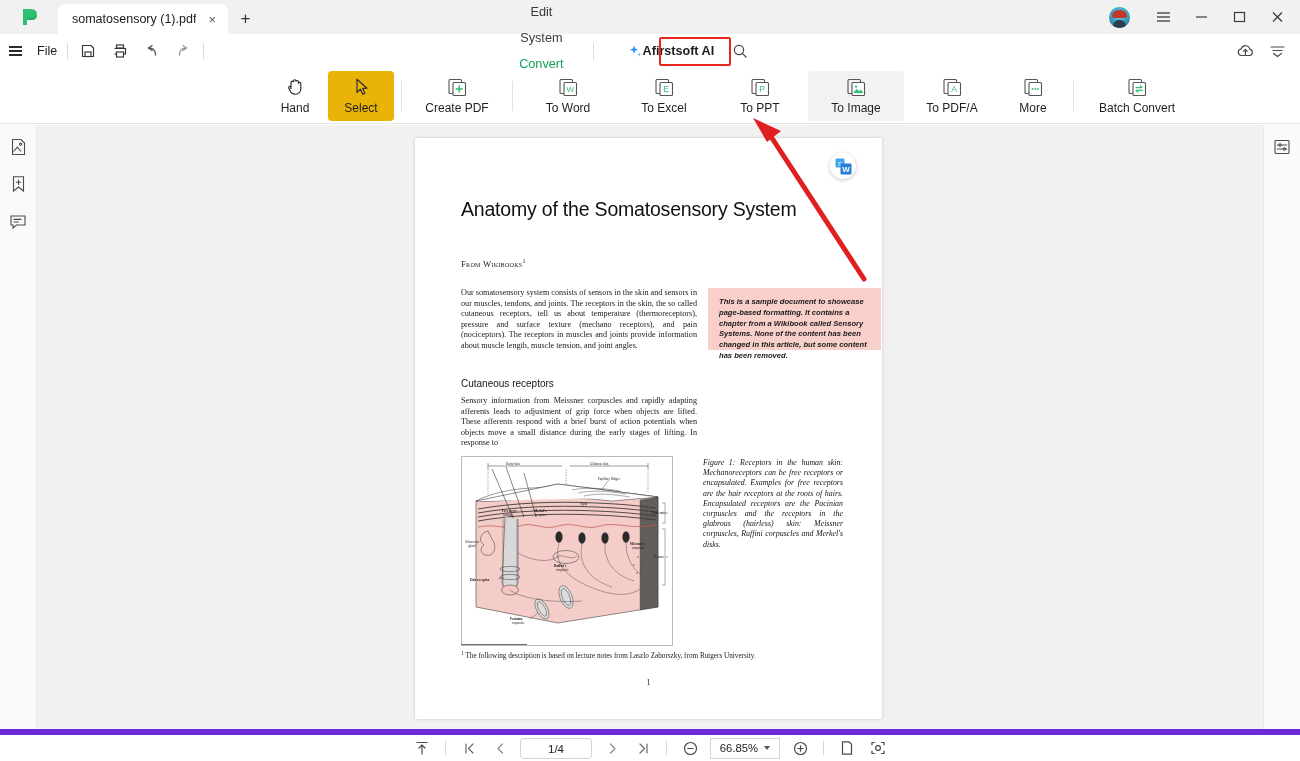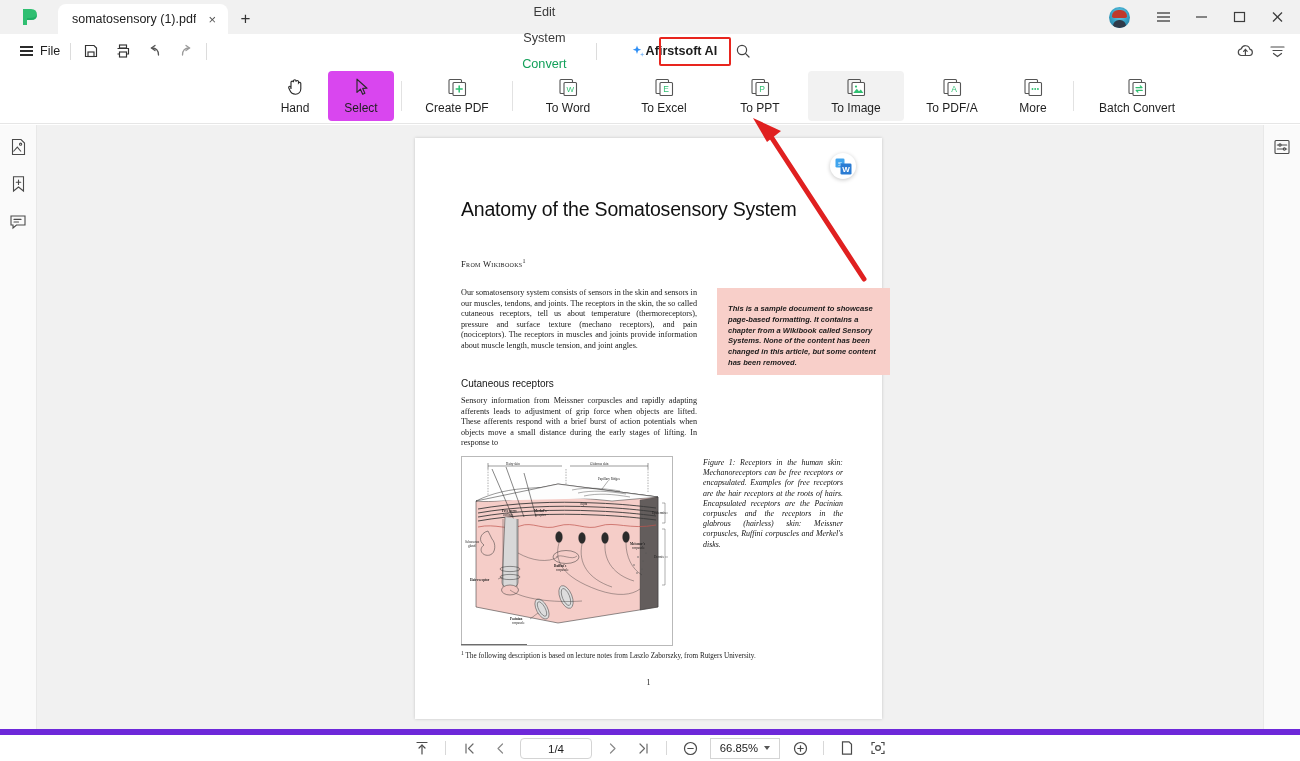--- a/index.html
+++ b/index.html
@@ -57,21 +57,21 @@
   .winbtn {
     width: 38px; height: 34px; display: flex; align-items: center; justify-content: center;
     color: #3c3c3c;
   }
 
   
   .menubar {
     position: absolute; top: 34px; left: 0; width: 1300px; height: 34px;
     background: #ffffff; display: flex; align-items: center;
   }
-  .filemenu { display: flex; align-items: center; gap: 7px; padding-left: 20px; }
+  .filemenu { display: flex; align-items: center; gap: 15px; padding-left: 9px; }
   .hamb { display: flex; flex-direction: column; gap: 2.5px; }
   .hamb span { display: block; width: 13px; height: 1.4px; background: #2b2b2b; }
   .file-label { font-size: 12.5px; color: #1d1d1d; }
   .vsep { width: 1px; height: 17px; background: #dcdcdc; margin: 0 10px; }
   .qa { display: flex; align-items: center; gap: 13px; }
   .qa-ic { width: 19px; height: 19px; display: flex; align-items: center; justify-content: center; }
 
   .menu-tabs { display: flex; align-items: center; gap: 0; margin-left: 292px; flex-direction: column; }
   .mtab {
     font-size: 12.7px; color: #3a3a3a; padding: 6px 13px; position: relative; white-space: nowrap;
@@ -96,21 +96,21 @@
   .ribbon {
     position: absolute; top: 68px; left: 0; width: 1300px; height: 56px;
     background: #ffffff; display: flex; align-items: center; padding-left: 262px;
     border-bottom: 1px solid #e6e6e6;
   }
   .rb {
     width: 66px; height: 50px; display: flex; flex-direction: column;
     align-items: center; justify-content: center; gap: 3px; border-radius: 4px;
   }
   .rb.wide { width: 96px; }
-  .rb.active { background: #d946ef; }
+  .rb.active { background: #eab308; }
   .rb.hover { background: #f2f2f2; }
   .rb-label { font-size: 12px; color: #1f1f1f; white-space: nowrap; }
   .rb-ic { height: 22px; display: flex; align-items: center; justify-content: center; }
   .rsep { width: 1px; height: 30px; background: #e2e2e2; margin: 0 7px; }
 
   
   .leftrail {
     position: absolute; top: 125px; left: 0; width: 37px; height: 604px;
     background: #fafafa; border-right: 1px solid #e8e8e8;
     display: flex; flex-direction: column; align-items: center; padding-top: 11px; gap: 15px;
@@ -145,22 +145,22 @@
     font-family: "Liberation Serif", serif; font-variant: small-caps; letter-spacing: 0.3px;
   }
   .from-wiki sup { font-size: 6px; }
 
   .col-left {
     position: absolute; left: 46px; top: 150px; width: 236px;
     font-family: "Liberation Serif", serif;
     font-size: 8.2px; line-height: 10.6px; color: #191919; text-align: justify;
   }
   .pinkbox {
-    position: absolute; left: 293px; top: 150px; width: 173px; height: 87px;
-    background: #f8cfc9; padding: 16px 11px 0 11px; margin-left: 9px;
+    position: absolute; left: 293px; top: 150px; width: 173px; height: 62px;
+    background: #f8cfc9; padding: 9px 11px 0 11px;
   }
   .pinkbox p {
     font-family: "Liberation Sans", sans-serif;
     font-size: 7.6px; line-height: 10.8px; color: #1a1a1a; font-style: italic; font-weight: 600;
   }
   .sec-head {
     position: absolute; left: 46px; top: 240px;
     font-size: 10px; color: #151515;
   }
   .col-left2 {

